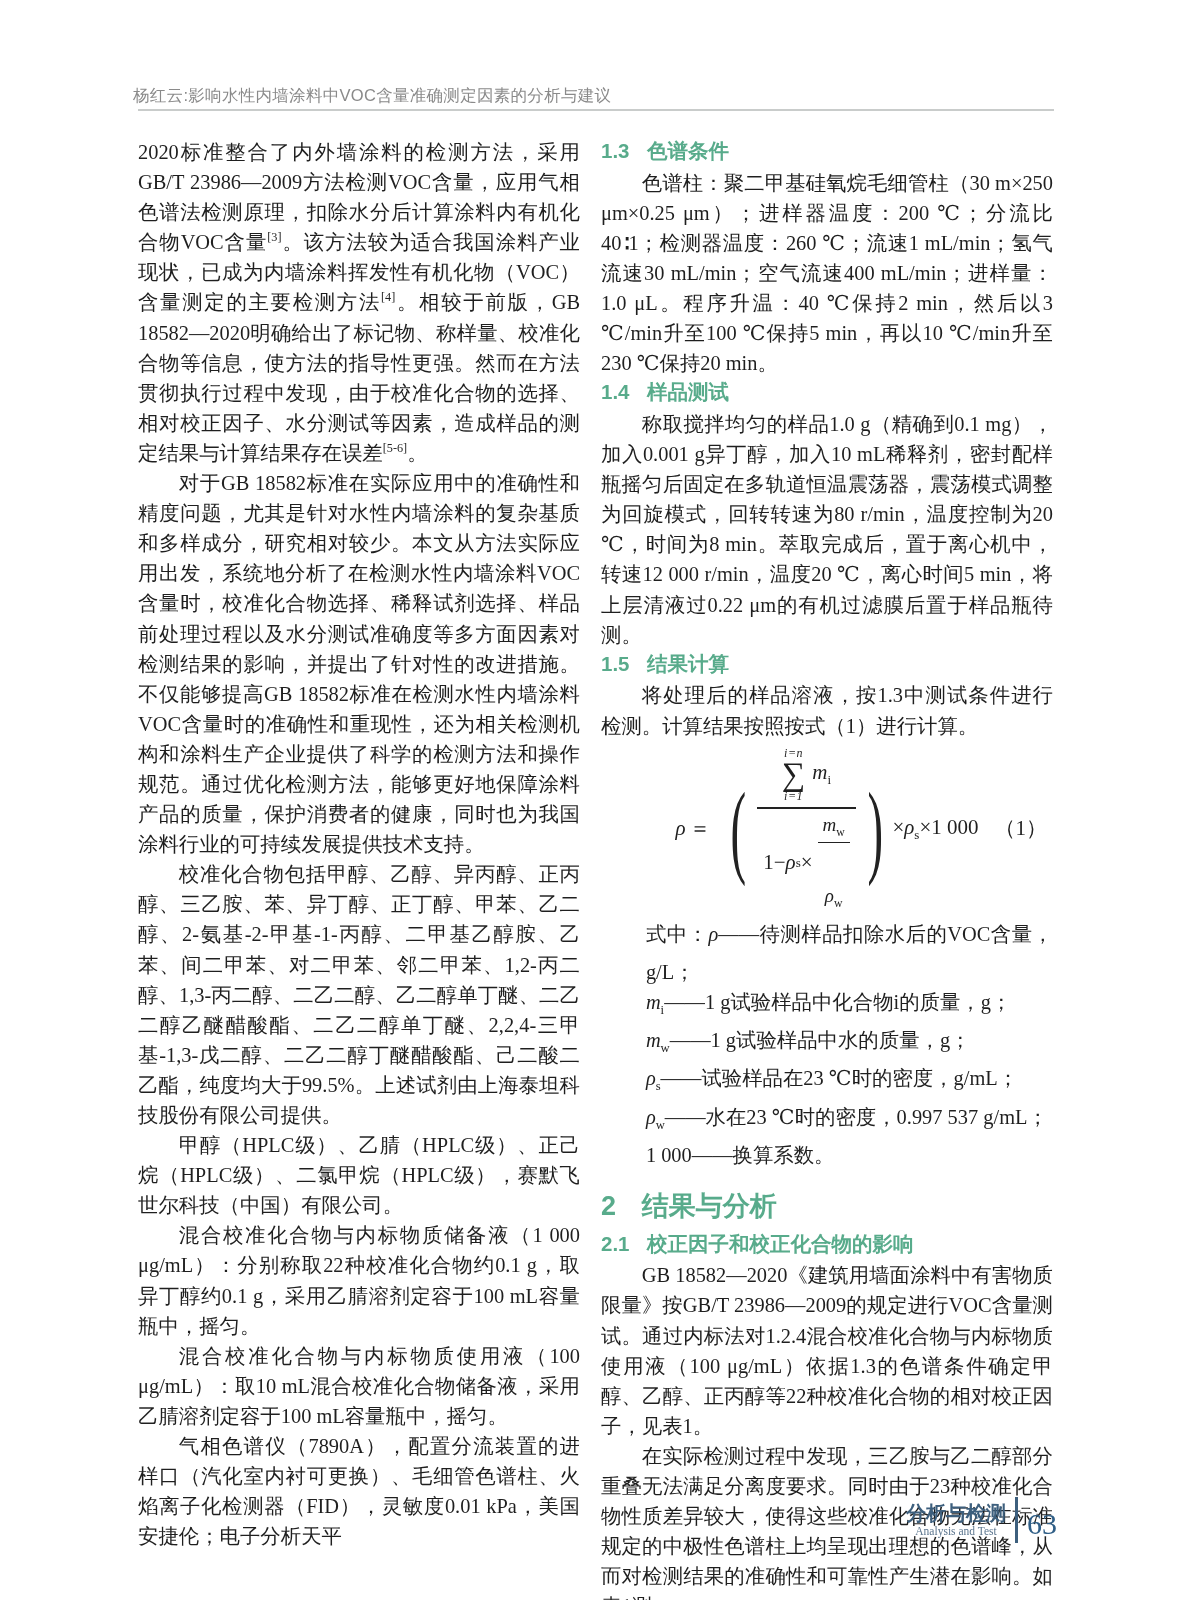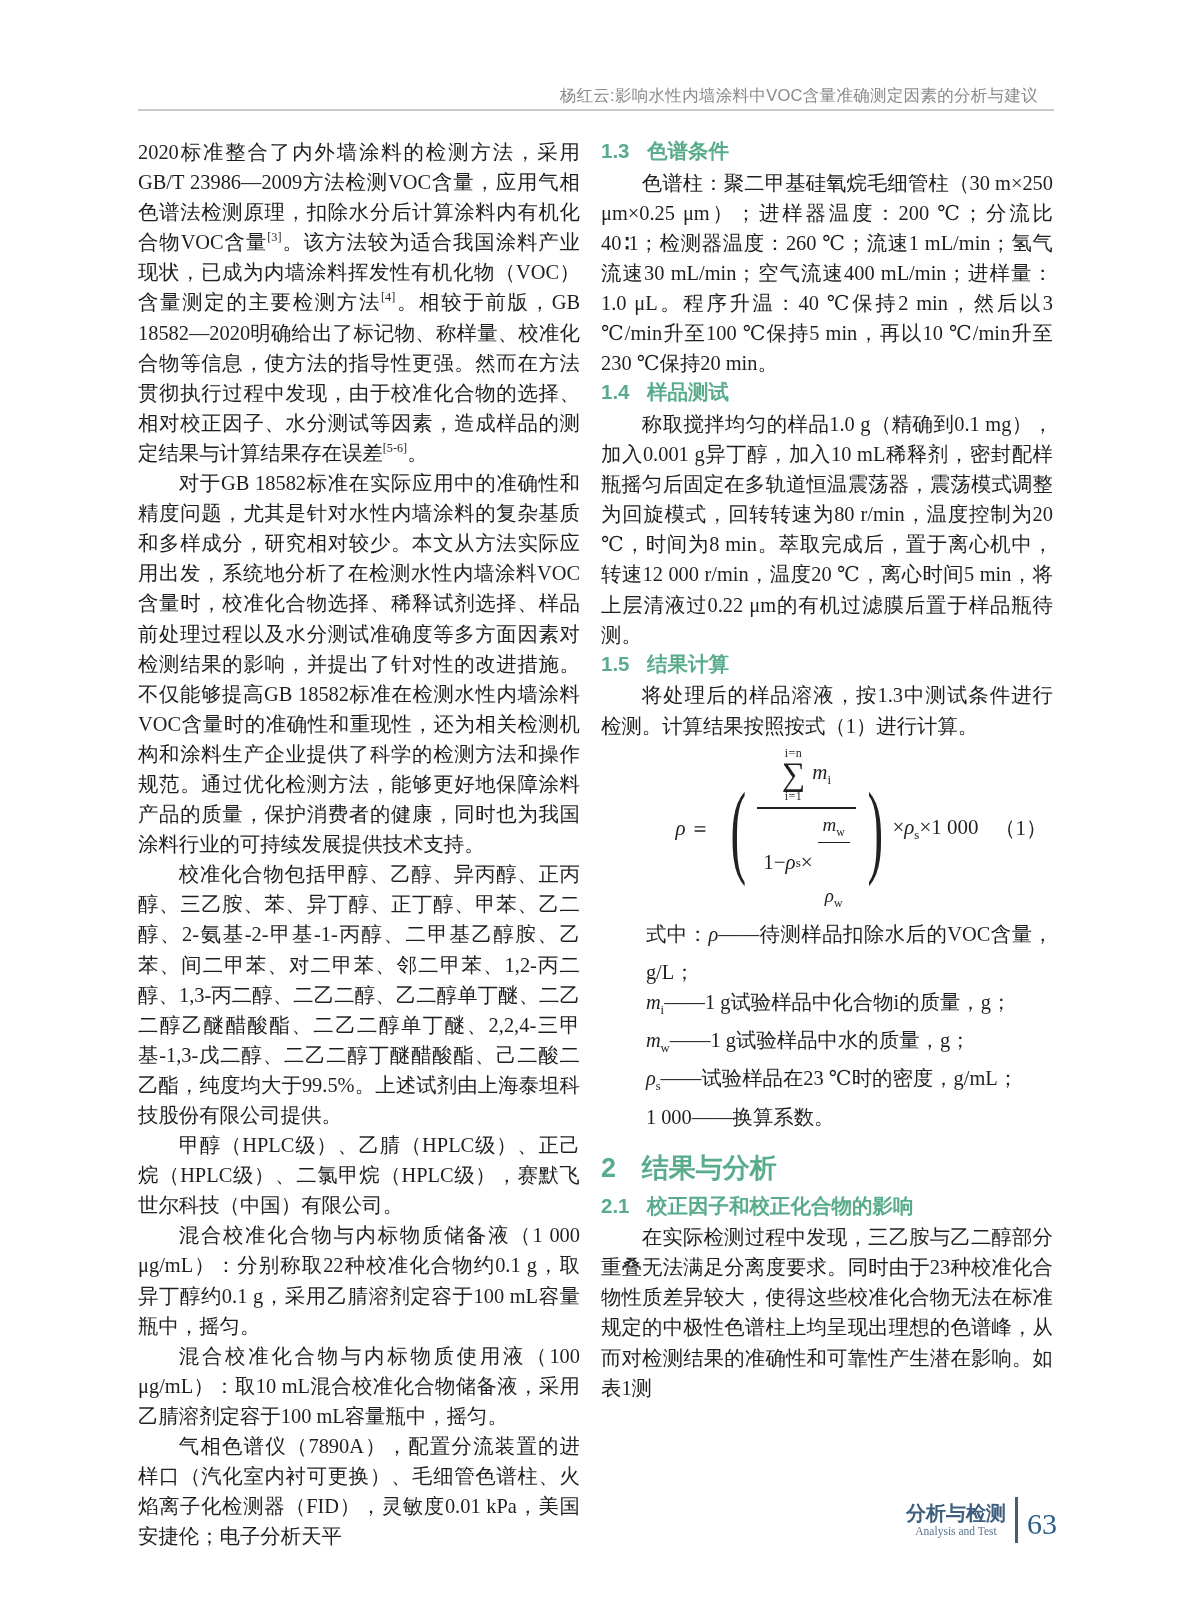--- a/index.html
+++ b/index.html
@@ -1,19 +1,19 @@
 <!DOCTYPE html>
 <html lang="zh"><head>
 <meta charset="utf-8">
 <style>
   html,body{margin:0;padding:0;background:#ffffff;}
   .page{position:relative;width:1187px;height:1600px;background:#ffffff;overflow:hidden;
         font-family:"Liberation Serif","DejaVu Serif",serif;color:#1f1f1f;}
   
-  .running-head{position:absolute;top:85px;left:122px;width:916px;text-align:right;
+  .running-head{position:absolute;top:85px;left:133px;width:916px;
     font-family:"Liberation Sans","DejaVu Sans",sans-serif;font-size:16.5px;color:#8a8a8a;letter-spacing:.3px;}
   .head-rule{position:absolute;top:109px;left:138px;width:916px;height:2px;background:#c9cccb;}
   
   .col{position:absolute;top:137px;font-size:20.4px;line-height:30.1px;text-align:justify;}
   .col-left{left:138px;width:442px;}
   .col-right{left:601px;width:452px;}
   .p{margin:0;text-indent:2em;}
   .p.flush{text-indent:0;}
   sup.ref{font-size:0.6em;vertical-align:super;line-height:0;}
   
@@ -28,21 +28,21 @@
       min-height:116px;font-size:21px;line-height:1.2;}
   .formula-math{display:flex;align-items:center;}
   .f-var i,.var{font-style:italic;}
   .f-eq{margin:0 10px 0 4px;}
   .f-paren{font-size:104px;font-weight:300;line-height:1;display:inline-flex;align-items:center;
       transform:scaleX(.45);height:116px;color:#222;}
   .f-frac{display:inline-flex;flex-direction:column;align-items:center;margin:0 2px;}
   .f-num{display:inline-flex;align-items:center;padding:0 6px 5px;}
   .f-den{border-top:2px solid #222;padding:5px 6px 0;display:inline-flex;align-items:center;}
   .f-sum{display:inline-flex;flex-direction:column;align-items:center;line-height:1;margin-right:7px;}
-  .f-sum-top,.f-sum-bot{font-size:12px;letter-spacing:.5px;}
+  .f-sum-top,.f-sum-bot{font-size:12px;font-style:italic;letter-spacing:.5px;}
   .f-sigma{font-size:33px;line-height:.95;}
   .f-frac2{display:inline-flex;flex-direction:column;align-items:center;margin-left:5px;font-size:19px;gap:40px;}
   .f-frac2-num{border-bottom:1.8px solid #222;padding:0 5px 2px;}
   .f-frac2-den{padding-top:2px;}
   sub{font-size:.62em;}
   i{font-style:italic;}
   .f-no{position:absolute;right:6px;top:50%;transform:translateY(-50%);}
   
   .def-line{margin:0;padding-left:2.2em;text-indent:0;}
   
@@ -114,25 +114,27 @@
         <span class="f-paren">)</span>
         <span class="f-tail"><span>×</span><i>ρ</i><sub>s</sub><span>×1 000</span></span>
       </div>
       <span class="f-no">（1）</span>
     </div>
 
     <p class="p def-line"><span>式中：</span><i class="var">ρ</i><sub></sub><span>——待测样品扣除水后的VOC含量，g/L；</span></p>
     <p class="p def-line"><span></span><i class="var">m</i><sub>i</sub><span>——1 g试验样品中化合物i的质量，g；</span></p>
     <p class="p def-line"><span></span><i class="var">m</i><sub>w</sub><span>——1 g试验样品中水的质量，g；</span></p>
     <p class="p def-line"><span></span><i class="var">ρ</i><sub>s</sub><span>——试验样品在23 ℃时的密度，g/mL；</span></p>
+    <p class="p def-line"><span></span><i class="var">ρ</i><sub>w</sub><span>——水在23 ℃时的密度，0.997 537 g/mL；</span></p>
     <p class="p def-line"><span></span><i class="var"></i><sub></sub><span>1 000——换算系数。</span></p>
 
     <div class="h1"><span class="no">2</span><span>结果与分析</span></div>
     <div class="sub"><span class="no">2.1</span><span>校正因子和校正化合物的影响</span></div>
 
+    <p class="p">GB 18582—2020《建筑用墙面涂料中有害物质限量》按GB/T 23986—2009的规定进行VOC含量测试。通过内标法对1.2.4混合校准化合物与内标物质使用液（100 μg/mL）依据1.3的色谱条件确定甲醇、乙醇、正丙醇等22种校准化合物的相对校正因子，见表1。</p>
     <p class="p">在实际检测过程中发现，三乙胺与乙二醇部分重叠无法满足分离度要求。同时由于23种校准化合物性质差异较大，使得这些校准化合物无法在标准规定的中极性色谱柱上均呈现出理想的色谱峰，从而对检测结果的准确性和可靠性产生潜在影响。如表1测</p>
   </div>
 
   <div class="footer">
     <div class="footer-section">
       <div class="footer-cn">分析与检测</div>
       <div class="footer-en">Analysis and Test</div>
     </div>
     <div class="footer-bar"></div>
     <div class="footer-page">63</div>

